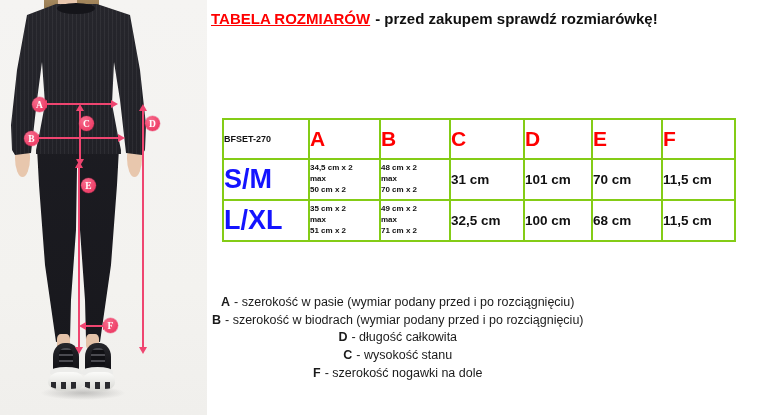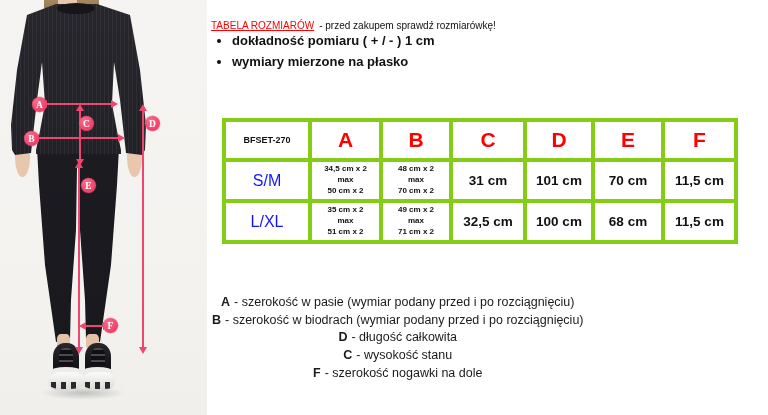--- a/index.html
+++ b/index.html
@@ -77,37 +77,37 @@
     color:#fff; font-family:"Liberation Serif", serif; font-weight:bold; font-size:9.5px;
     display:flex; align-items:center; justify-content:center; box-shadow:0 0 0 0.5px rgba(220,40,90,.4); }
   .mc-a { left:32px; top:97px; }
   .mc-b { left:24px; top:131px; }
   .mc-c { left:79px; top:116px; }
   .mc-d { left:145px; top:116px; }
   .mc-e { left:81px; top:178px; }
   .mc-f { left:103px; top:318px; }
 
   
-  .heading { position:absolute; left:211px; top:20px; width:550px; font-size:10px; font-weight:normal; color:#111; }
+  .heading { position:absolute; left:211px; top:10px; width:550px; font-size:15px; font-weight:bold; color:#111; }
   .t-title { color:#fe0000; text-decoration:underline; }
   .t-sub { margin-left:5px; color:#111; }
   .bullets { position:absolute; left:232px; top:30px; list-style:disc; }
   .bullets li { font-size:13px; font-weight:bold; color:#111; line-height:21px; }
 
   
   .size-table { position:absolute; left:222px; top:118px; border-collapse:collapse; table-layout:fixed; }
-  .size-table td { border:4px solid #84cc16; text-align:center; vertical-align:middle; background:#fff; }
+  .size-table td { border:2px solid #84cc16; text-align:left; vertical-align:middle; background:#fff; }
   .size-table .c0 { width:86px; } .size-table .c1 { width:71px; } .size-table .c2 { width:70px; }
   .size-table .c3 { width:74px; } .size-table .c4 { width:68px; } .size-table .c5 { width:70px; }
   .size-table .c6 { width:73px; }
   .r-head td { height:40px; }
   .r-data td { height:41px; }
   .model-cell { font-size:9px; font-weight:bold; color:#111; }
   .col-head { font-size:21px; font-weight:bold; color:#fe0000; }
-  .size-cell { font-size:16px; font-weight:normal; color:#1414ff; }
+  .size-cell { font-size:27px; font-weight:bold; color:#1414ff; }
   .val-cell { font-size:13.5px; font-weight:bold; color:#111;border-radius:15px; }
   .val-cell.small { font-size:8px; line-height:1.35; }
   .pre { white-space:pre-line; }
 
   
   .legend { position:absolute; left:212px; top:294px; }
   .legend-row { font-size:12.5px; line-height:17.7px; color:#1a1a1a;text-align:center; }
   .ll { font-weight:bold; margin-right:4px; }
   .ld { font-weight:normal; }
 </style>
@@ -174,24 +174,20 @@
     <div class="mcircle mc-b">B</div>
     <div class="mcircle mc-c">C</div>
     <div class="mcircle mc-d">D</div>
     <div class="mcircle mc-e">E</div>
     <div class="mcircle mc-f">F</div>
   </div>
 
   <div class="heading">
     <span class="t-title">TABELA ROZMIARÓW</span><span class="t-sub">- przed zakupem sprawdź rozmiarówkę!</span>
   </div>
-  <ul class="bullets">
-    <li>dokładność pomiaru ( + / - ) 1 cm</li>
-    <li>wymiary mierzone na płasko</li>
-  </ul>
 
   <table class="size-table">
     <tbody>
       <tr class="r-head">
         <td class="c0 model-cell">BFSET-270</td>
         <td class="c1 col-head">A</td>
         <td class="c2 col-head">B</td>
         <td class="c3 col-head">C</td>
         <td class="c4 col-head">D</td>
         <td class="c5 col-head">E</td>

